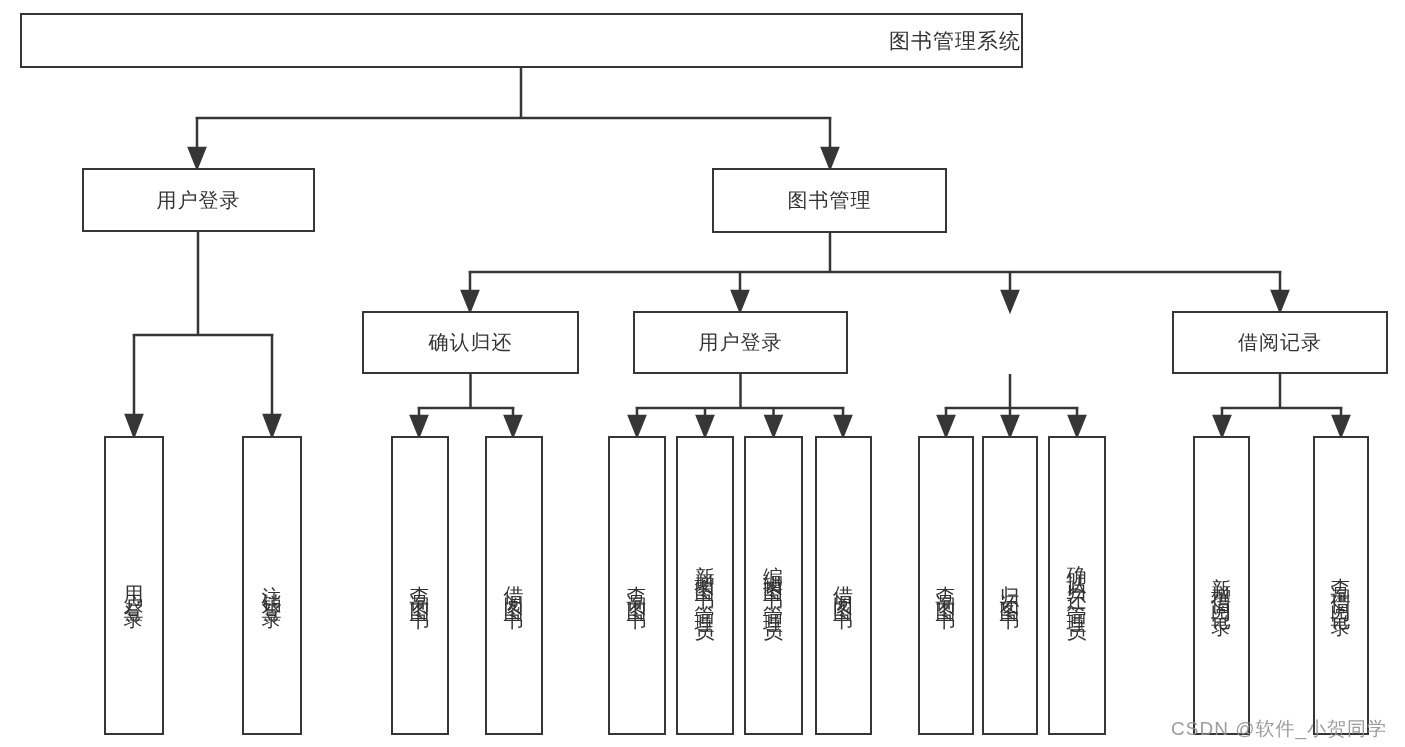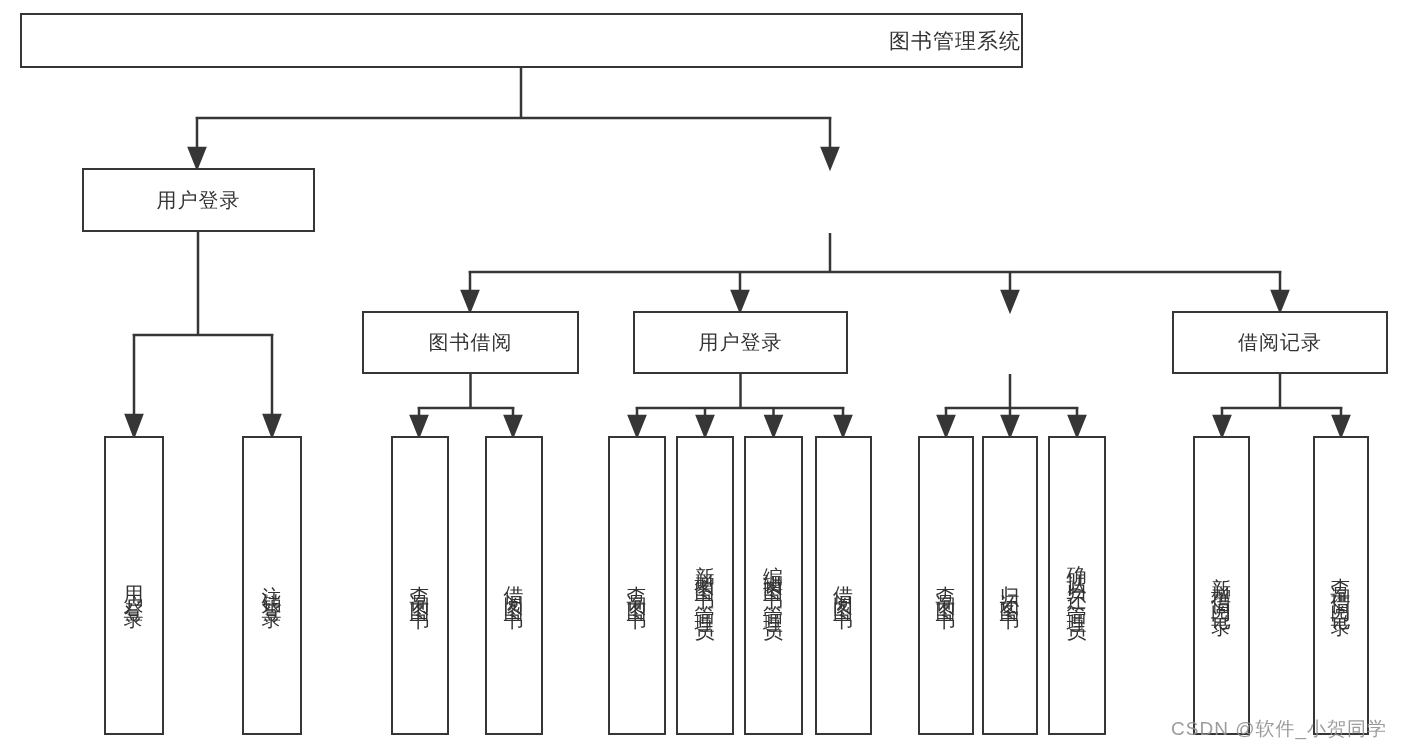--- a/index.html
+++ b/index.html
@@ -137,23 +137,26 @@
     </g>
   </svg>
 
   <div class="node root" style="left:20px; top:13px; width:1003px; height:55px;justify-content:flex-end;">
     <span class="hlabel">图书管理系统</span>
   </div>
 
   <div class="node" style="left:82px; top:168px; width:233px; height:64px;">
     <span class="hlabel">用户登录</span>
   </div>
+  <div class="node" style="left:712px; top:168px; width:235px; height:65px;">
+    <span class="hlabel">图书管理</span>
+  </div>
 
   <div class="node" style="left:362px; top:311px; width:217px; height:63px;">
-    <span class="hlabel">图书借阅</span>
+    <span class="hlabel">确认归还</span>
   </div>
   <div class="node" style="left:633px; top:311px; width:215px; height:63px;">
     <span class="hlabel">用户登录</span>
   </div>
   <div class="node" style="left:1172px; top:311px; width:216px; height:63px;">
     <span class="hlabel">借阅记录</span>
   </div>
 
   <div class="node vnode" style="left:104px; top:436px; width:60px; height:299px;">
     <span class="vlabel">用户登录</span>

